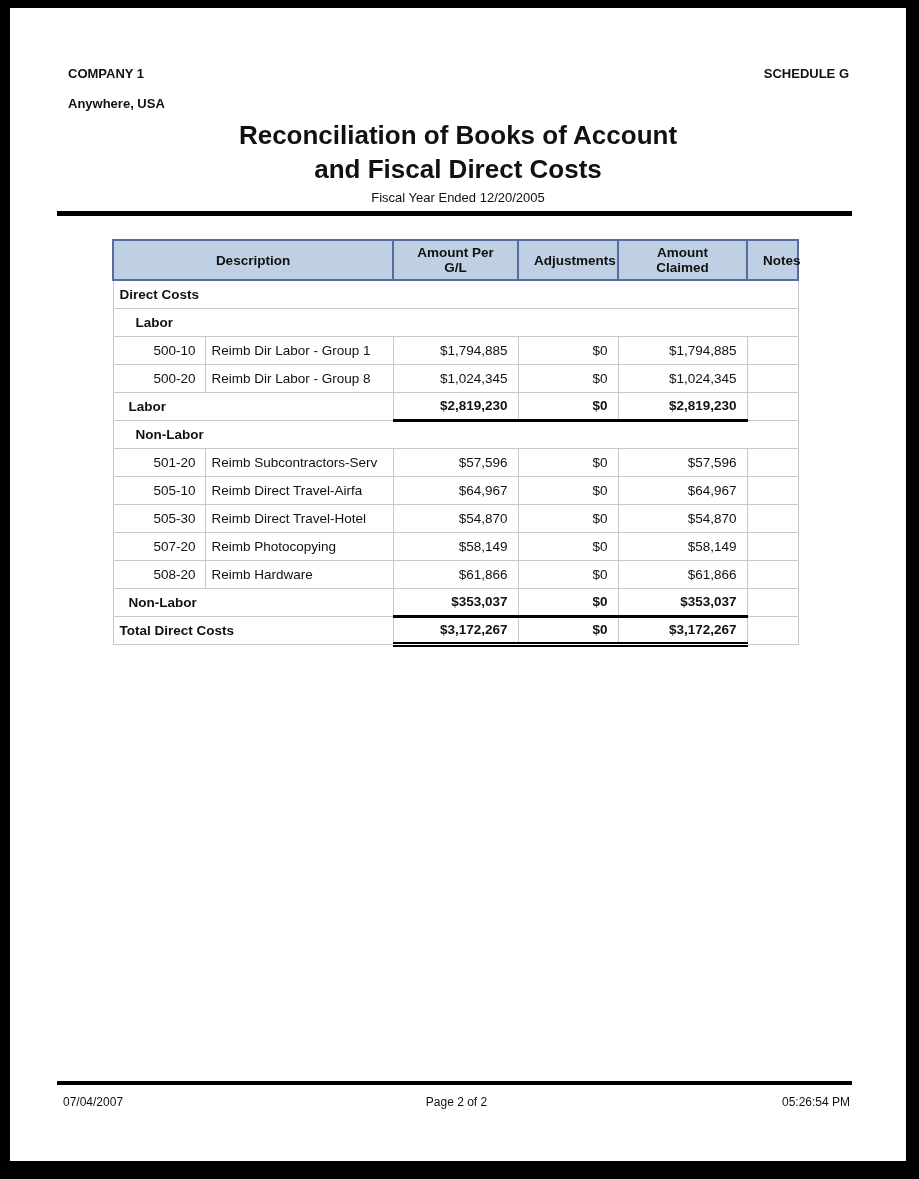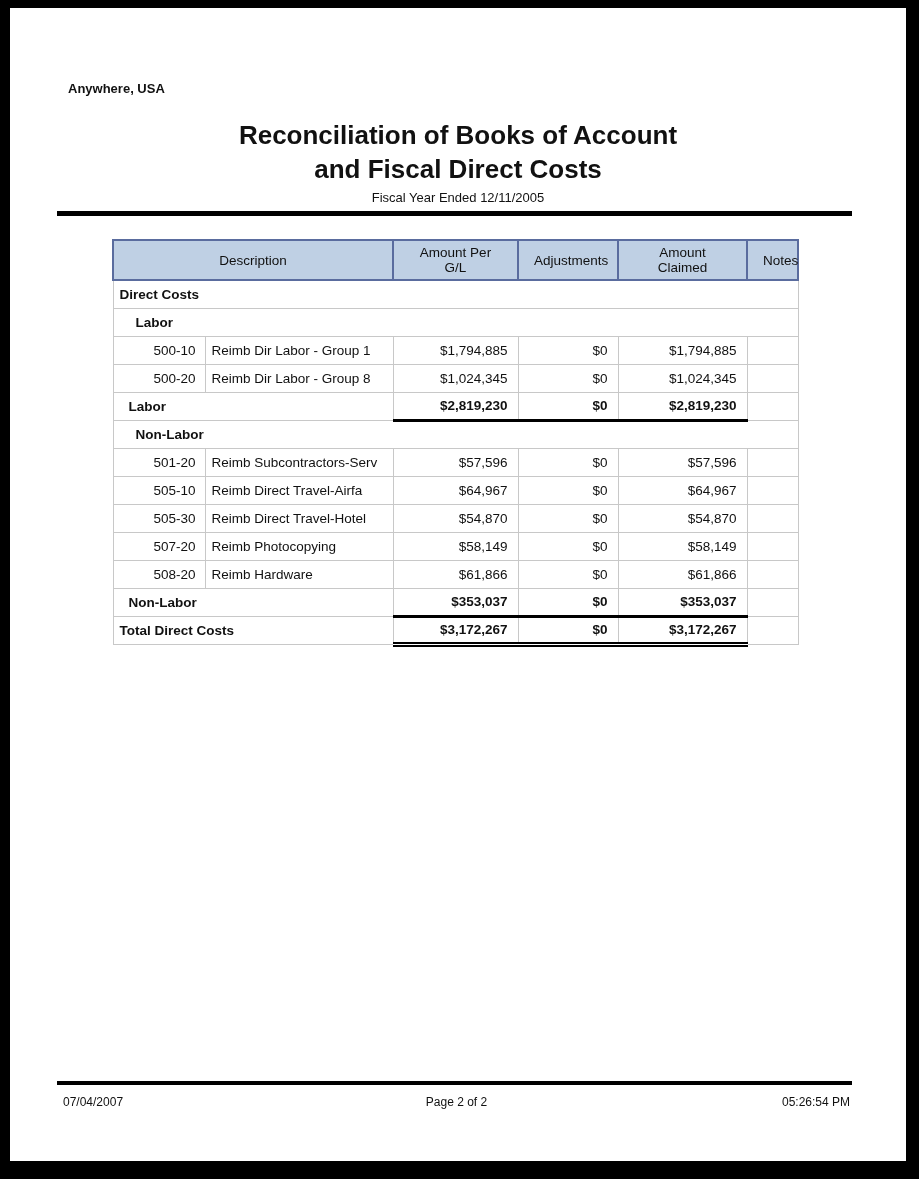--- a/index.html
+++ b/index.html
@@ -30,21 +30,21 @@
   .title-block .subtitle{font-size:13px;margin-top:4px;}
   .rule-top{position:absolute;top:203px;left:47px;width:795px;height:5px;background:var(--rule);}
   
   .table-wrap{position:absolute;top:231px;left:102px;}
   table{border-collapse:collapse;table-layout:fixed;width:685px;font-size:13.5px;}
   col.w-code{width:92px;} col.w-desc{width:188px;} col.w-gl{width:125px;}
   col.w-adj{width:100px;} col.w-claimed{width:129px;} col.w-notes{width:51px;}
   thead th{
     background:var(--header-fill);
     border:2px solid var(--header-border);
-    font-weight:normal;font-size:13.5px;
+    font-weight:bold;font-size:13.5px;
     height:40px;text-align:center;padding:0 15px;
   }
   tbody td{
     border:1px solid var(--grid-line);
     height:28px;background:#fff;padding:0;
     font-size:13.5px;vertical-align:middle;
   }
   td.c-section{font-weight:bold;}
   td.ind0{padding-left:6px;}
   td.ind1{padding-left:22px;}
@@ -62,27 +62,31 @@
   .doc-footer .f-date{position:absolute;left:0;top:0;}
   .doc-footer .f-page{position:absolute;left:0;right:0;top:0;text-align:center;}
   .doc-footer .f-time{position:absolute;right:0;top:0;}
 </style>
 </head>
 <body>
 
 <div class="page">
 
   <div class="doc-header">
+    <div class="line1">
+      <span>COMPANY 1</span>
+      <span>SCHEDULE G</span>
+    </div>
     <div class="location">Anywhere, USA</div>
   </div>
 
   <div class="title-block">
     <div class="title">Reconciliation of Books of Account</div>
     <div class="title">and Fiscal Direct Costs</div>
-    <div class="subtitle">Fiscal Year Ended 12/11/2005</div>
+    <div class="subtitle">Fiscal Year Ended 12/20/2005</div>
   </div>
 
   <div class="rule-top"></div>
 
   <div class="table-wrap">
     <table>
       <colgroup>
         <col class="w-code">
           <col class="w-desc">
           <col class="w-gl">

